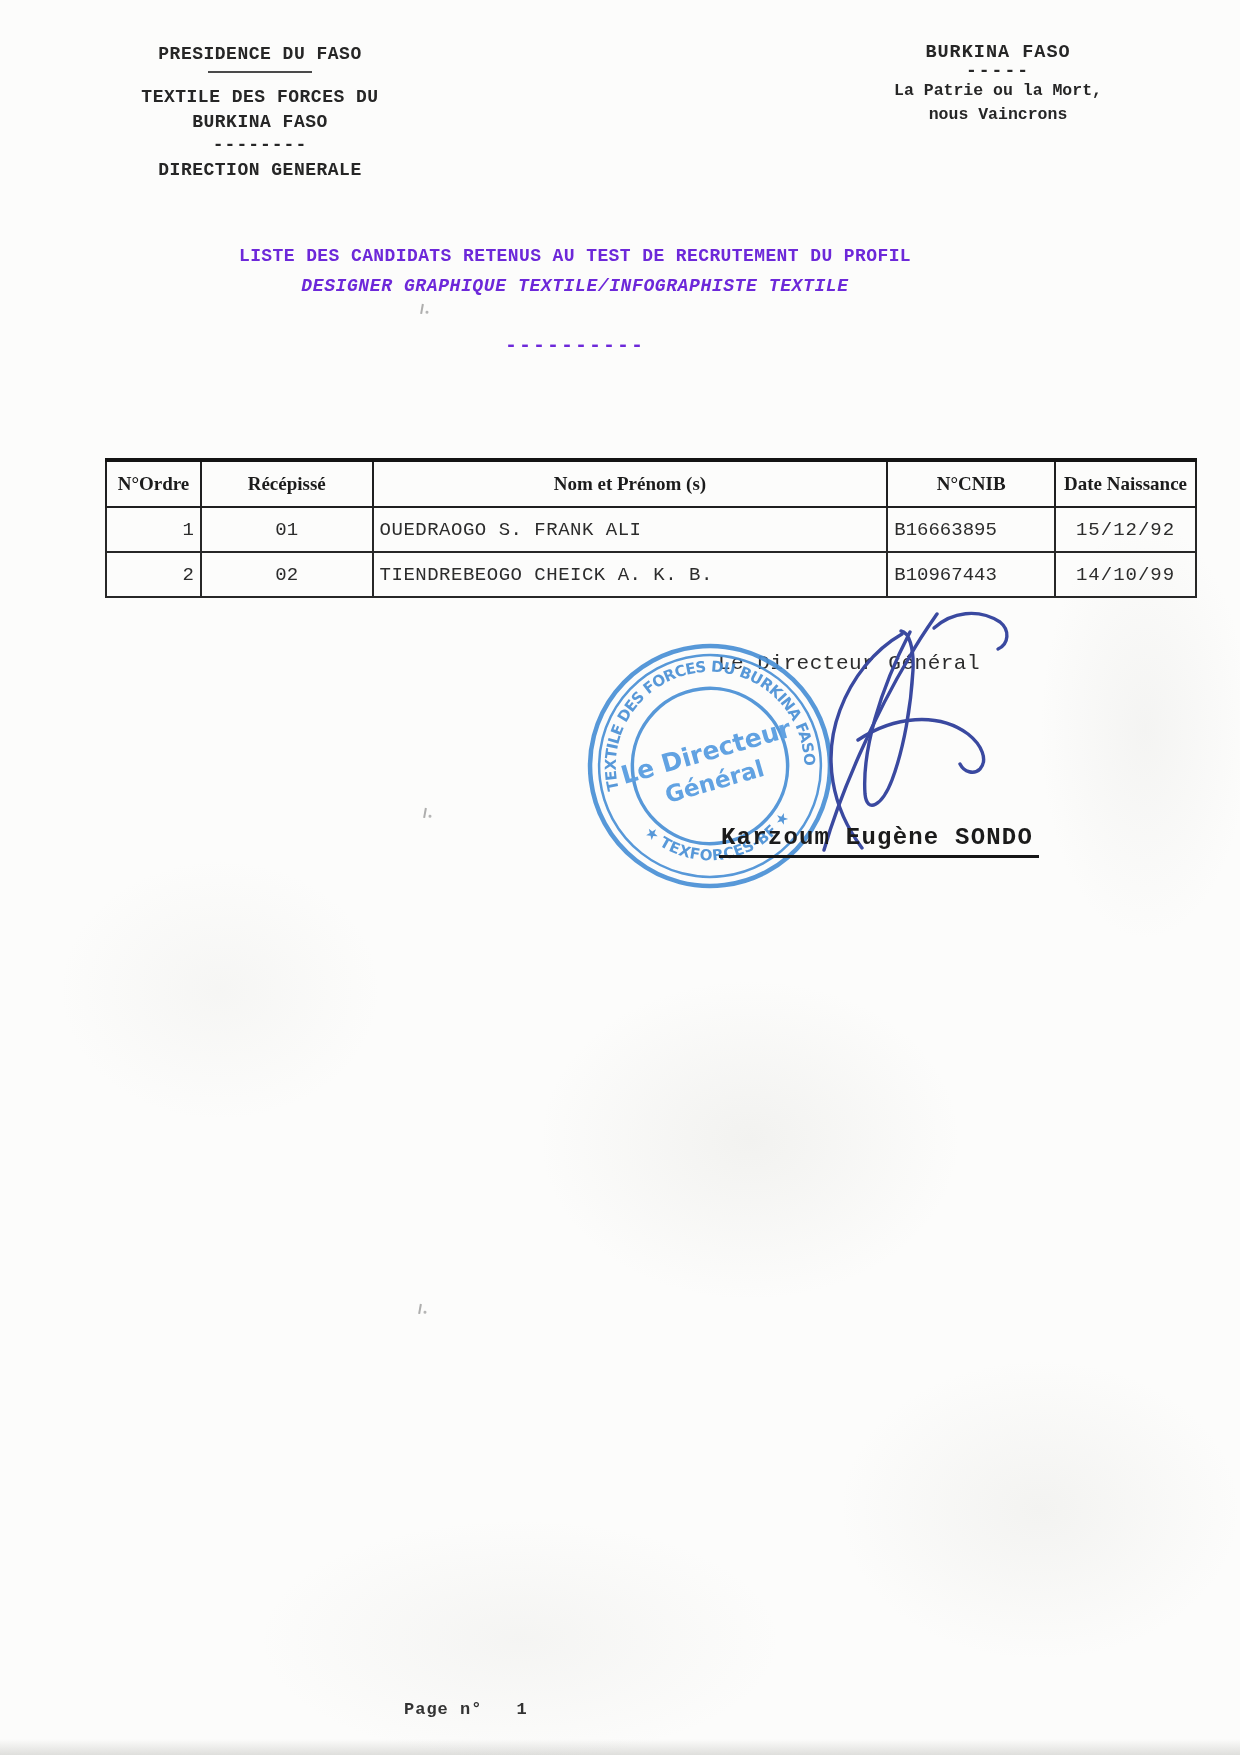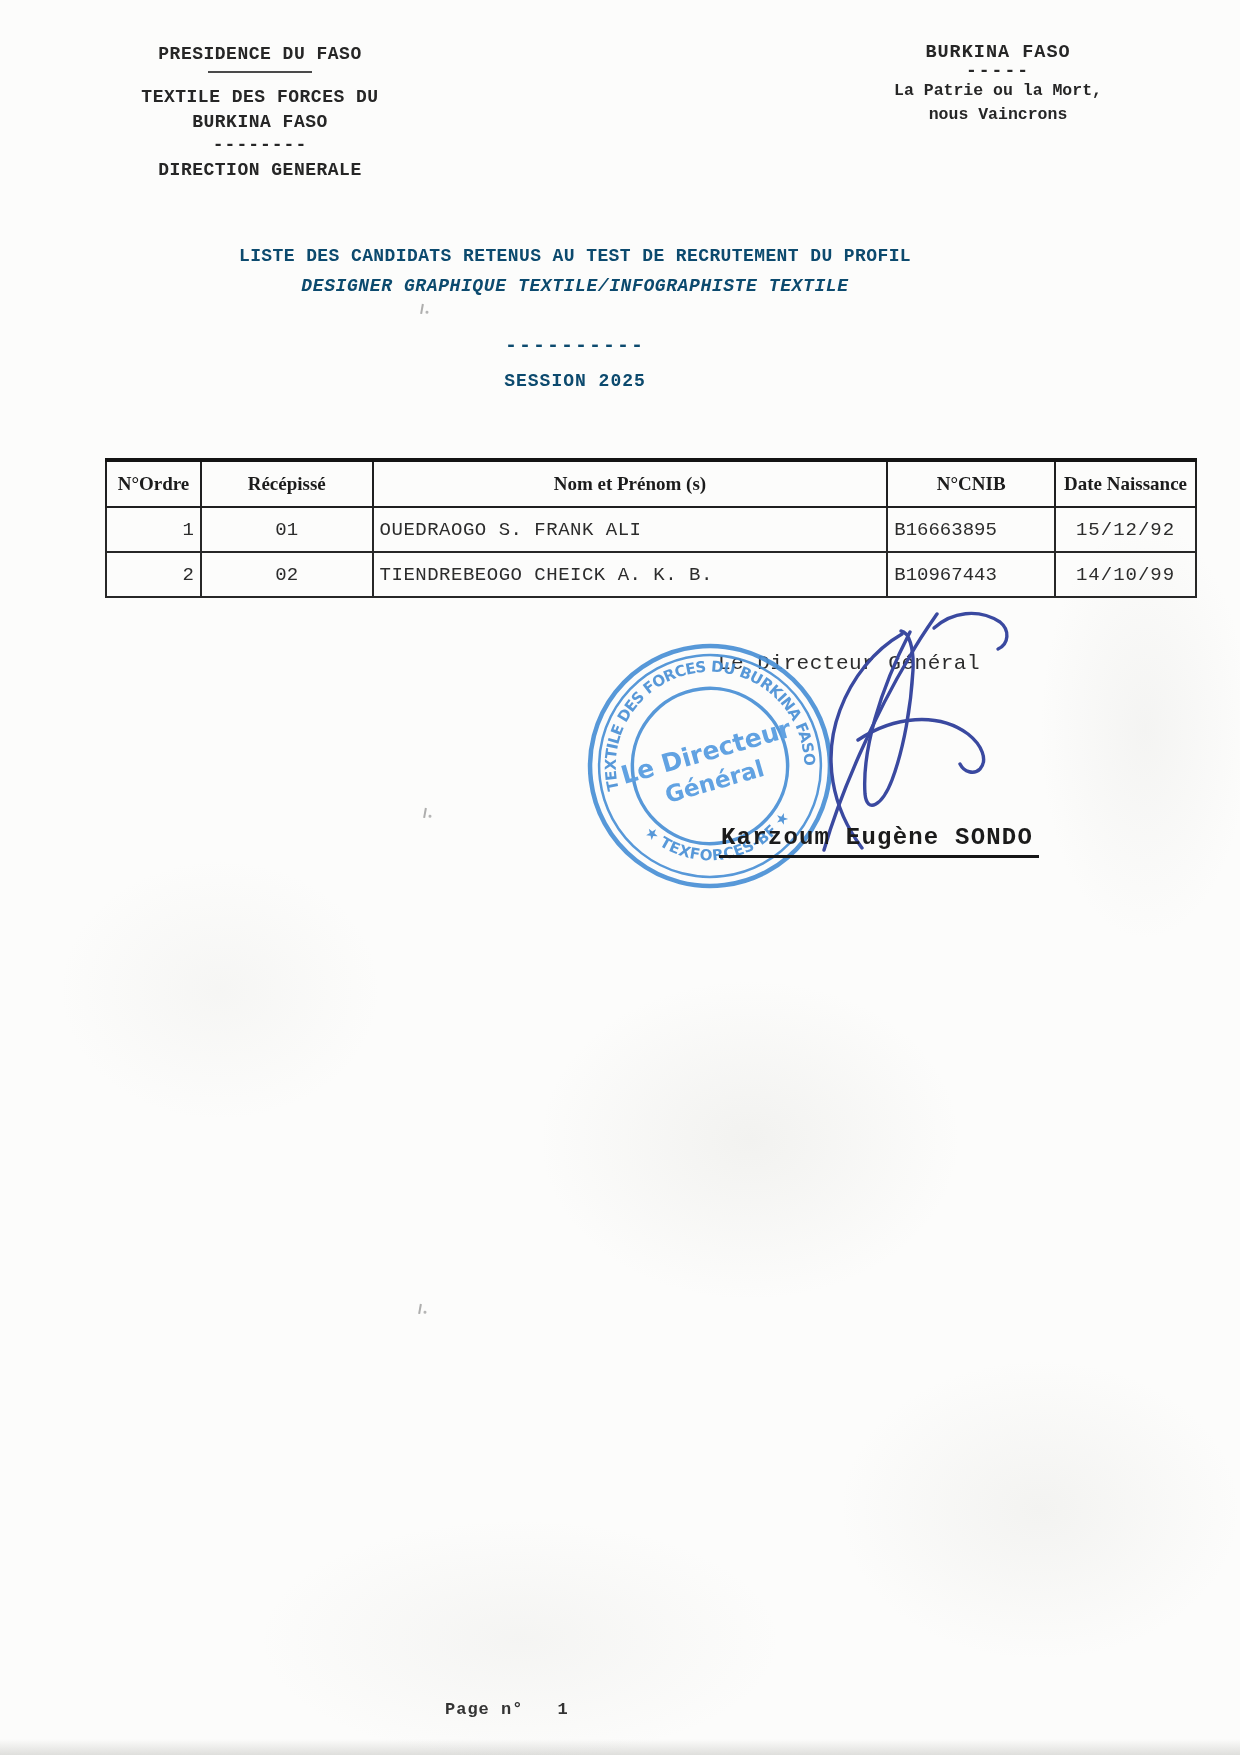--- a/index.html
+++ b/index.html
@@ -33,21 +33,21 @@
   .hdr-left .org2 { line-height:25px; }
   .hdr-left .dashes { letter-spacing:1px; line-height:18px; margin-top:1px; }
   .hdr-left .org3 { margin-top:6px; }
   .hdr-right { position:absolute; left:818px; top:42px; width:360px; text-align:center;
     font-weight:bold; color:#262626; }
   .hdr-right .country { font-size:18.5px; letter-spacing:1px; }
   .hdr-right .dashes { font-size:18px; letter-spacing:2px; line-height:16px; }
   .hdr-right .motto { font-size:16.5px; line-height:24px; }
 
   
-  .title-block { position:absolute; left:90px; top:246px; width:970px; text-align:center; color:#0c4a6e; }
+  .title-block { position:absolute; left:90px; top:246px; width:970px; text-align:center; color:#6d28d9; }
   .title-l1 { font-weight:bold; font-size:18px; letter-spacing:.4px; }
   .title-l2 { font-weight:bold; font-style:italic; font-size:18px; letter-spacing:.6px; margin-top:10px; }
   .title-dashes { font-weight:bold; font-size:20px; letter-spacing:2px; margin-top:38px; }
   .centre-line { margin-top:10px; }
   .centre-label { font-weight:bold; font-size:16.5px; }
   .centre-value { font-weight:bold; font-size:21px; letter-spacing:.5px; }
   .session { font-weight:bold; font-size:18px; letter-spacing:1px; margin-top:14px; }
 
   
   table.cand { position:absolute; left:105px; top:458px; width:1092px;
@@ -69,21 +69,21 @@
   
   .dg-title { position:absolute; left:718px; top:652px; font-size:21px; letter-spacing:.5px; color:#2c2c2c; }
   .stamp { position:absolute; left:583px; top:639px; width:254px; height:254px;
     transform:rotate(-7deg); opacity:.92; }
   .sig { position:absolute; left:762px; top:598px; width:258px; height:268px; }
   .dg-name { position:absolute; left:719px; top:824px; font-weight:bold; font-size:24px;
     letter-spacing:1.2px; color:#1b1b1b; border-bottom:3.5px solid #161616; padding:0 6px 4px 2px; }
 
   
   .footer { position:absolute; left:404px; top:1700px; font-weight:bold; font-size:17px;
-    letter-spacing:1px; color:#333;margin-left:41px; }
+    letter-spacing:1px; color:#333; }
   .footer .num { margin-left:34px; }
 </style>
 </head>
 <body>
 
 <div class="page">
 
   <div class="blot b1"></div>
   <div class="blot b2"></div>
   <div class="blot b3"></div>
@@ -107,21 +107,20 @@
     <div class="country">BURKINA FASO</div>
     <div class="dashes">-----</div>
     <div class="motto">La Patrie ou la Mort,</div>
     <div class="motto">nous Vaincrons</div>
   </div>
 
   <div class="title-block">
     <div class="title-l1">LISTE DES CANDIDATS RETENUS AU TEST DE RECRUTEMENT DU PROFIL</div>
     <div class="title-l2">DESIGNER GRAPHIQUE TEXTILE/INFOGRAPHISTE TEXTILE</div>
     <div class="title-dashes">----------</div>
-    <div class="session">SESSION 2025</div>
   </div>
 
   <table class="cand">
     <colgroup>
       <col style="width:95px">
         <col style="width:172px">
         <col style="width:516px">
       <col style="width:168px">
         <col style="width:141px">
     </colgroup>

